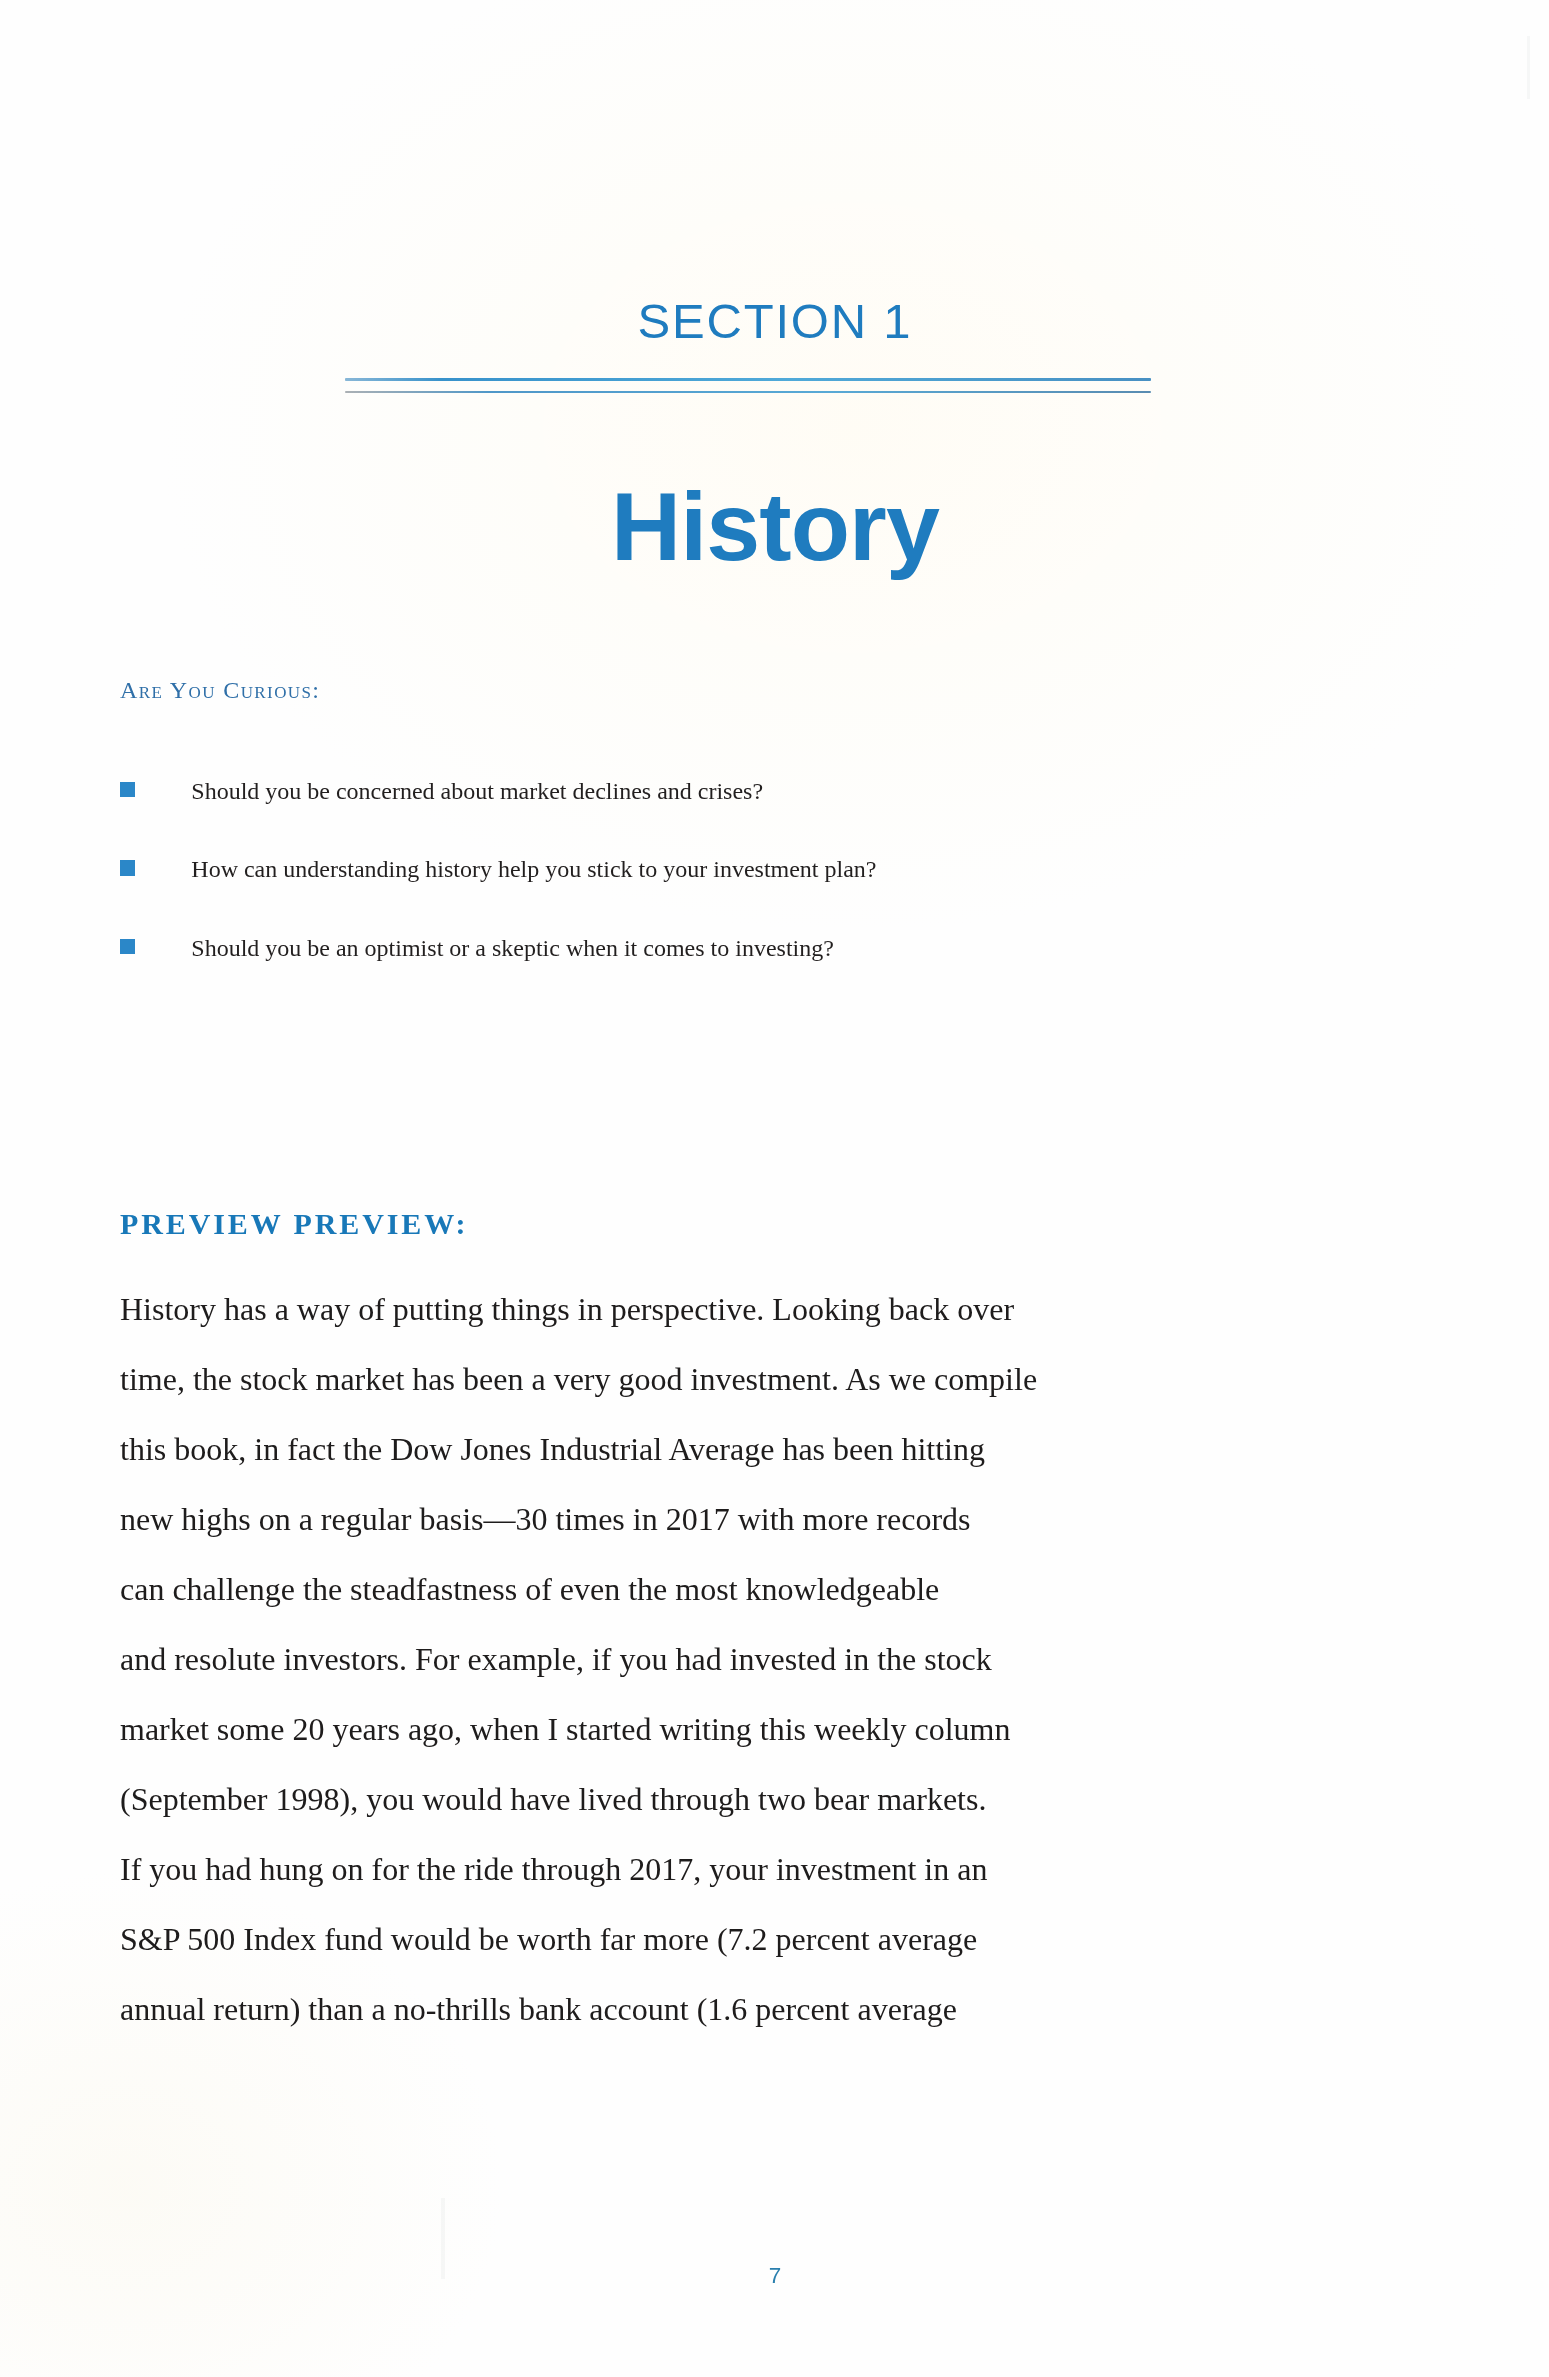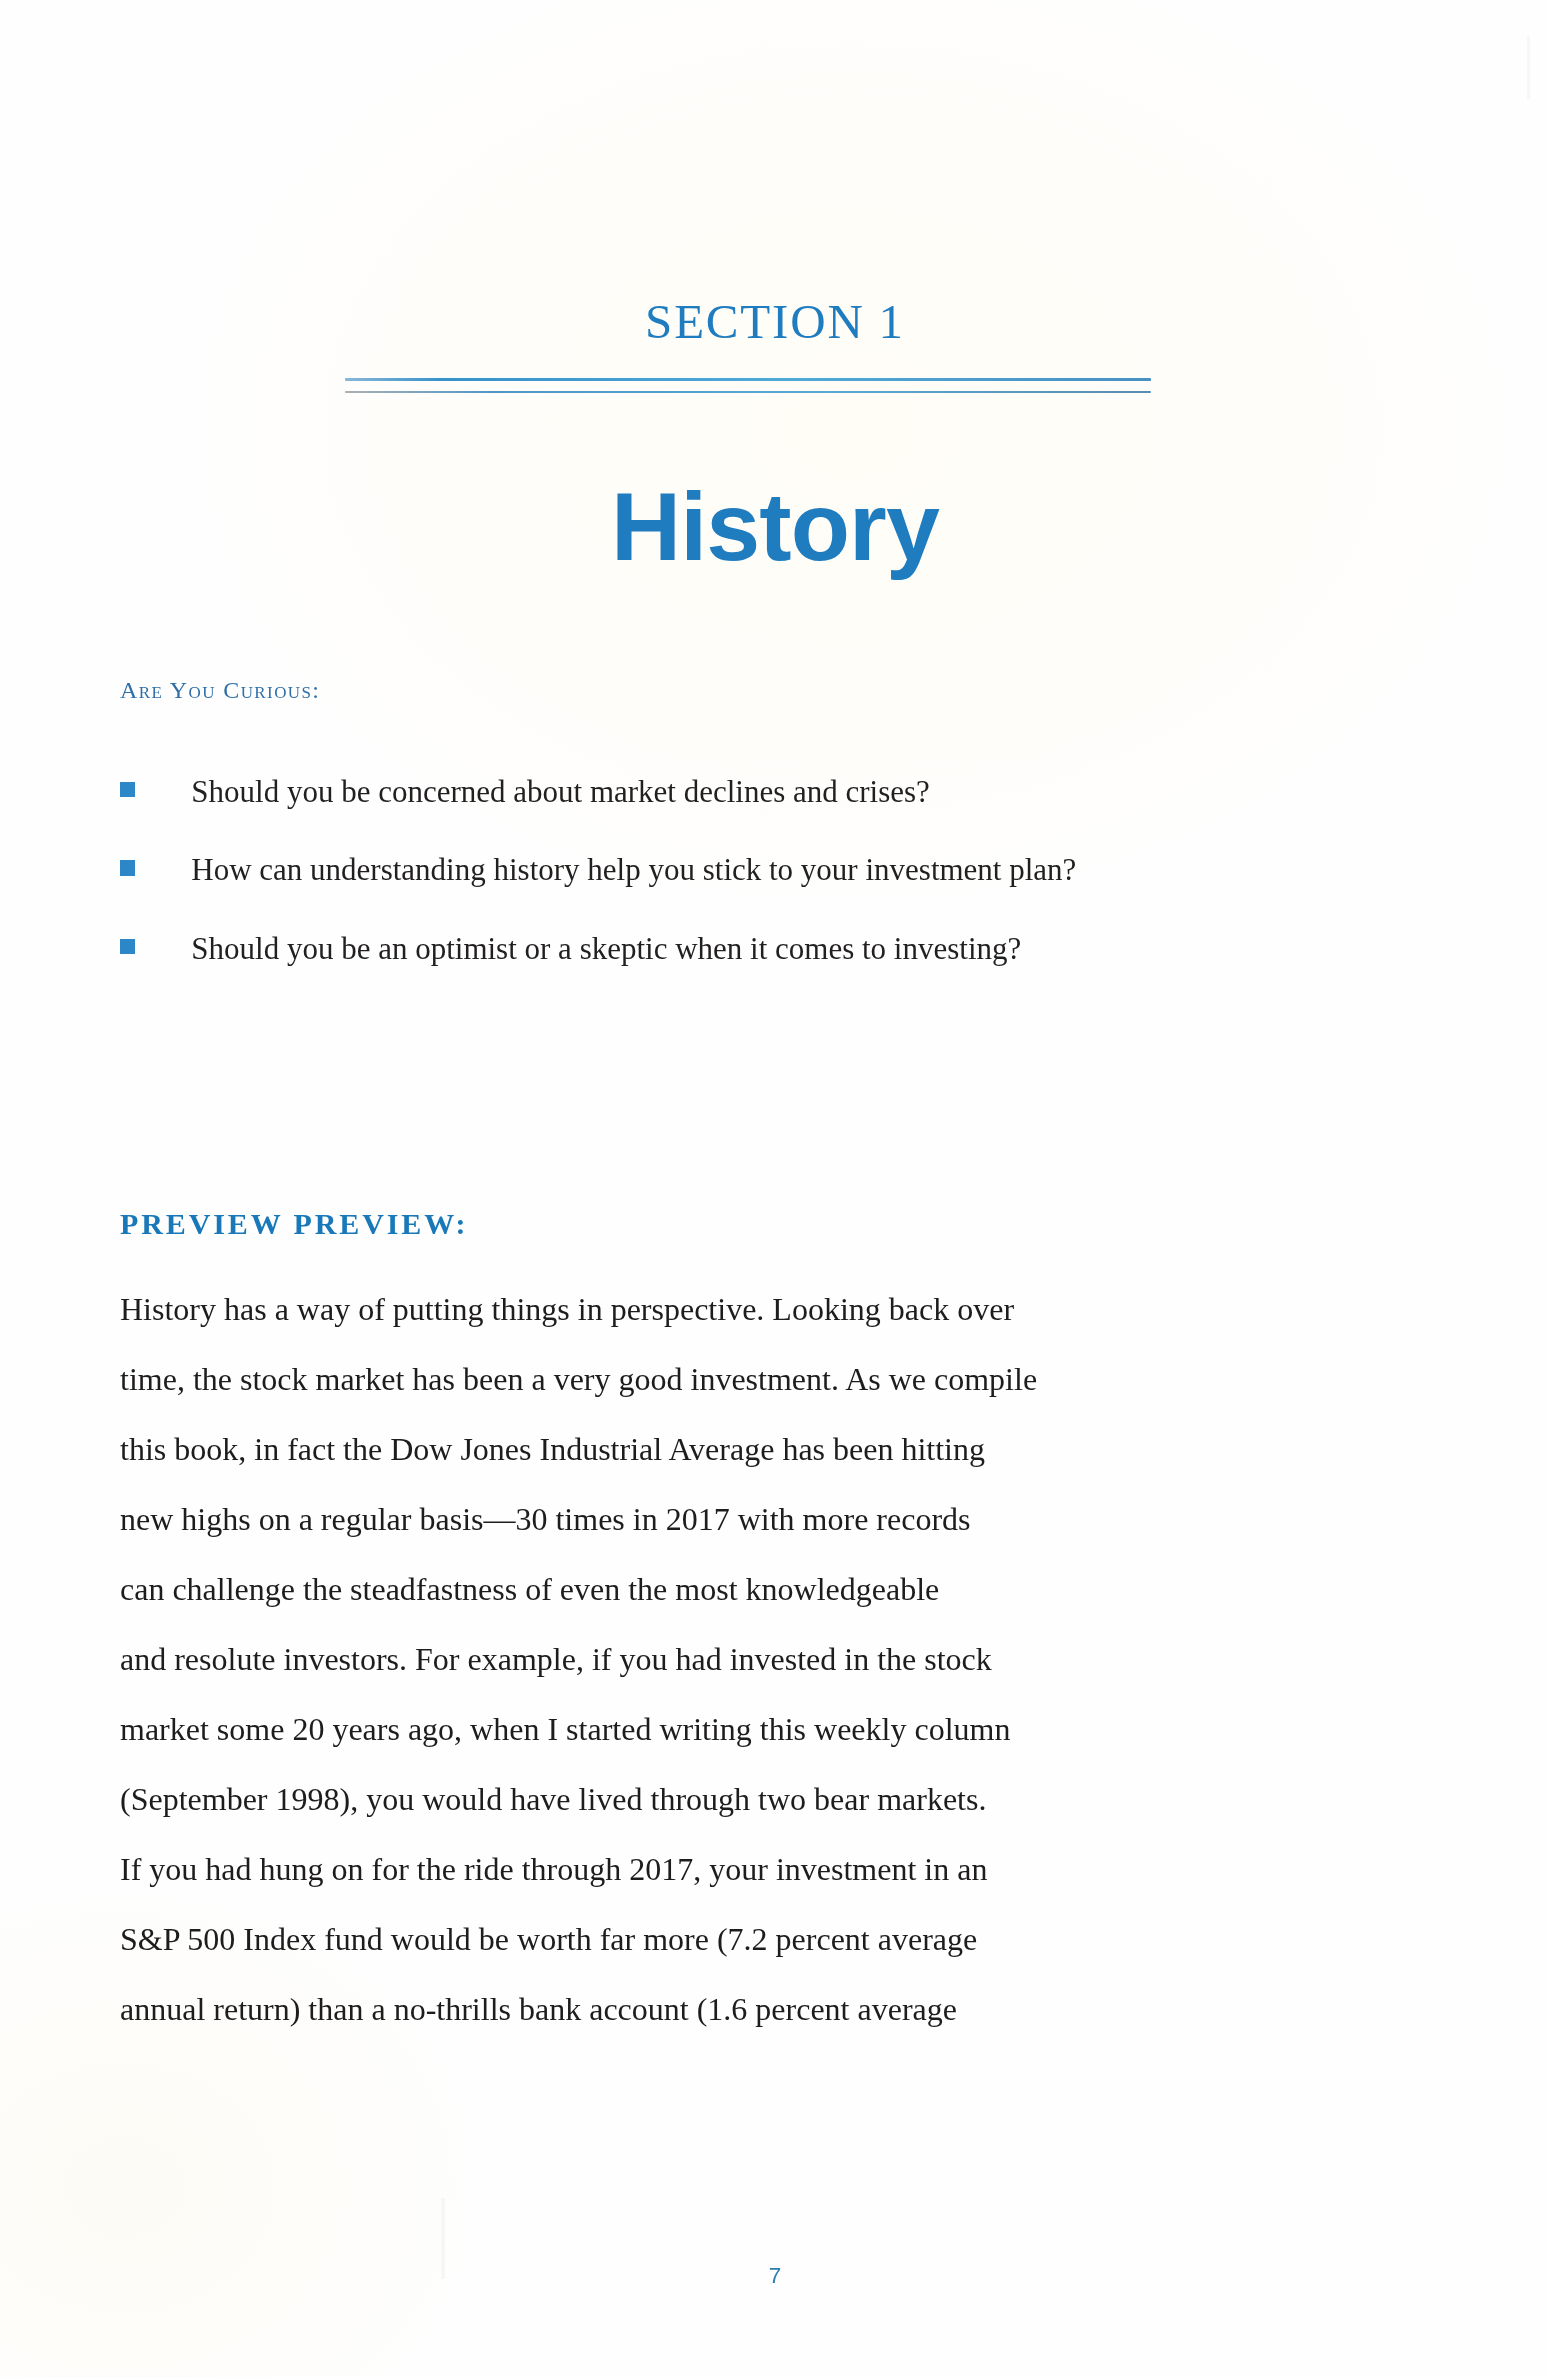--- a/index.html
+++ b/index.html
@@ -32,21 +32,21 @@
     padding: 0;
   }
 
   
   .section-label {
     position: absolute;
     left: 0;
     right: 0;
     top: 293px;
     text-align: center;
-    font-family: Liberation Serif, serif;
+    font-family: Liberation Sans, sans-serif;
     font-size: 49px;
     font-weight: 400;
     letter-spacing: 1.8px;
     color: #1f7cbf;
   }
 
   .rule-group {
     position: absolute;
     left: 345px;
     top: 378px;
@@ -112,21 +112,21 @@
     flex: 0 0 auto;
     width: 15.3px;
     height: 15.3px;
     background: #2b87c8;
     margin-top: 18px;
     margin-right: 0;
   }
   .bullet-text {
     flex: 1 1 auto;
     margin-left: 56px;
-    font-size: 31px;
+    font-size: 24px;
     line-height: 55px;
     color: #221f1f;
     max-width: 991px;
   }
 
   
   .preview-heading {
     position: absolute;
     left: 120px;
     top: 1207px;

